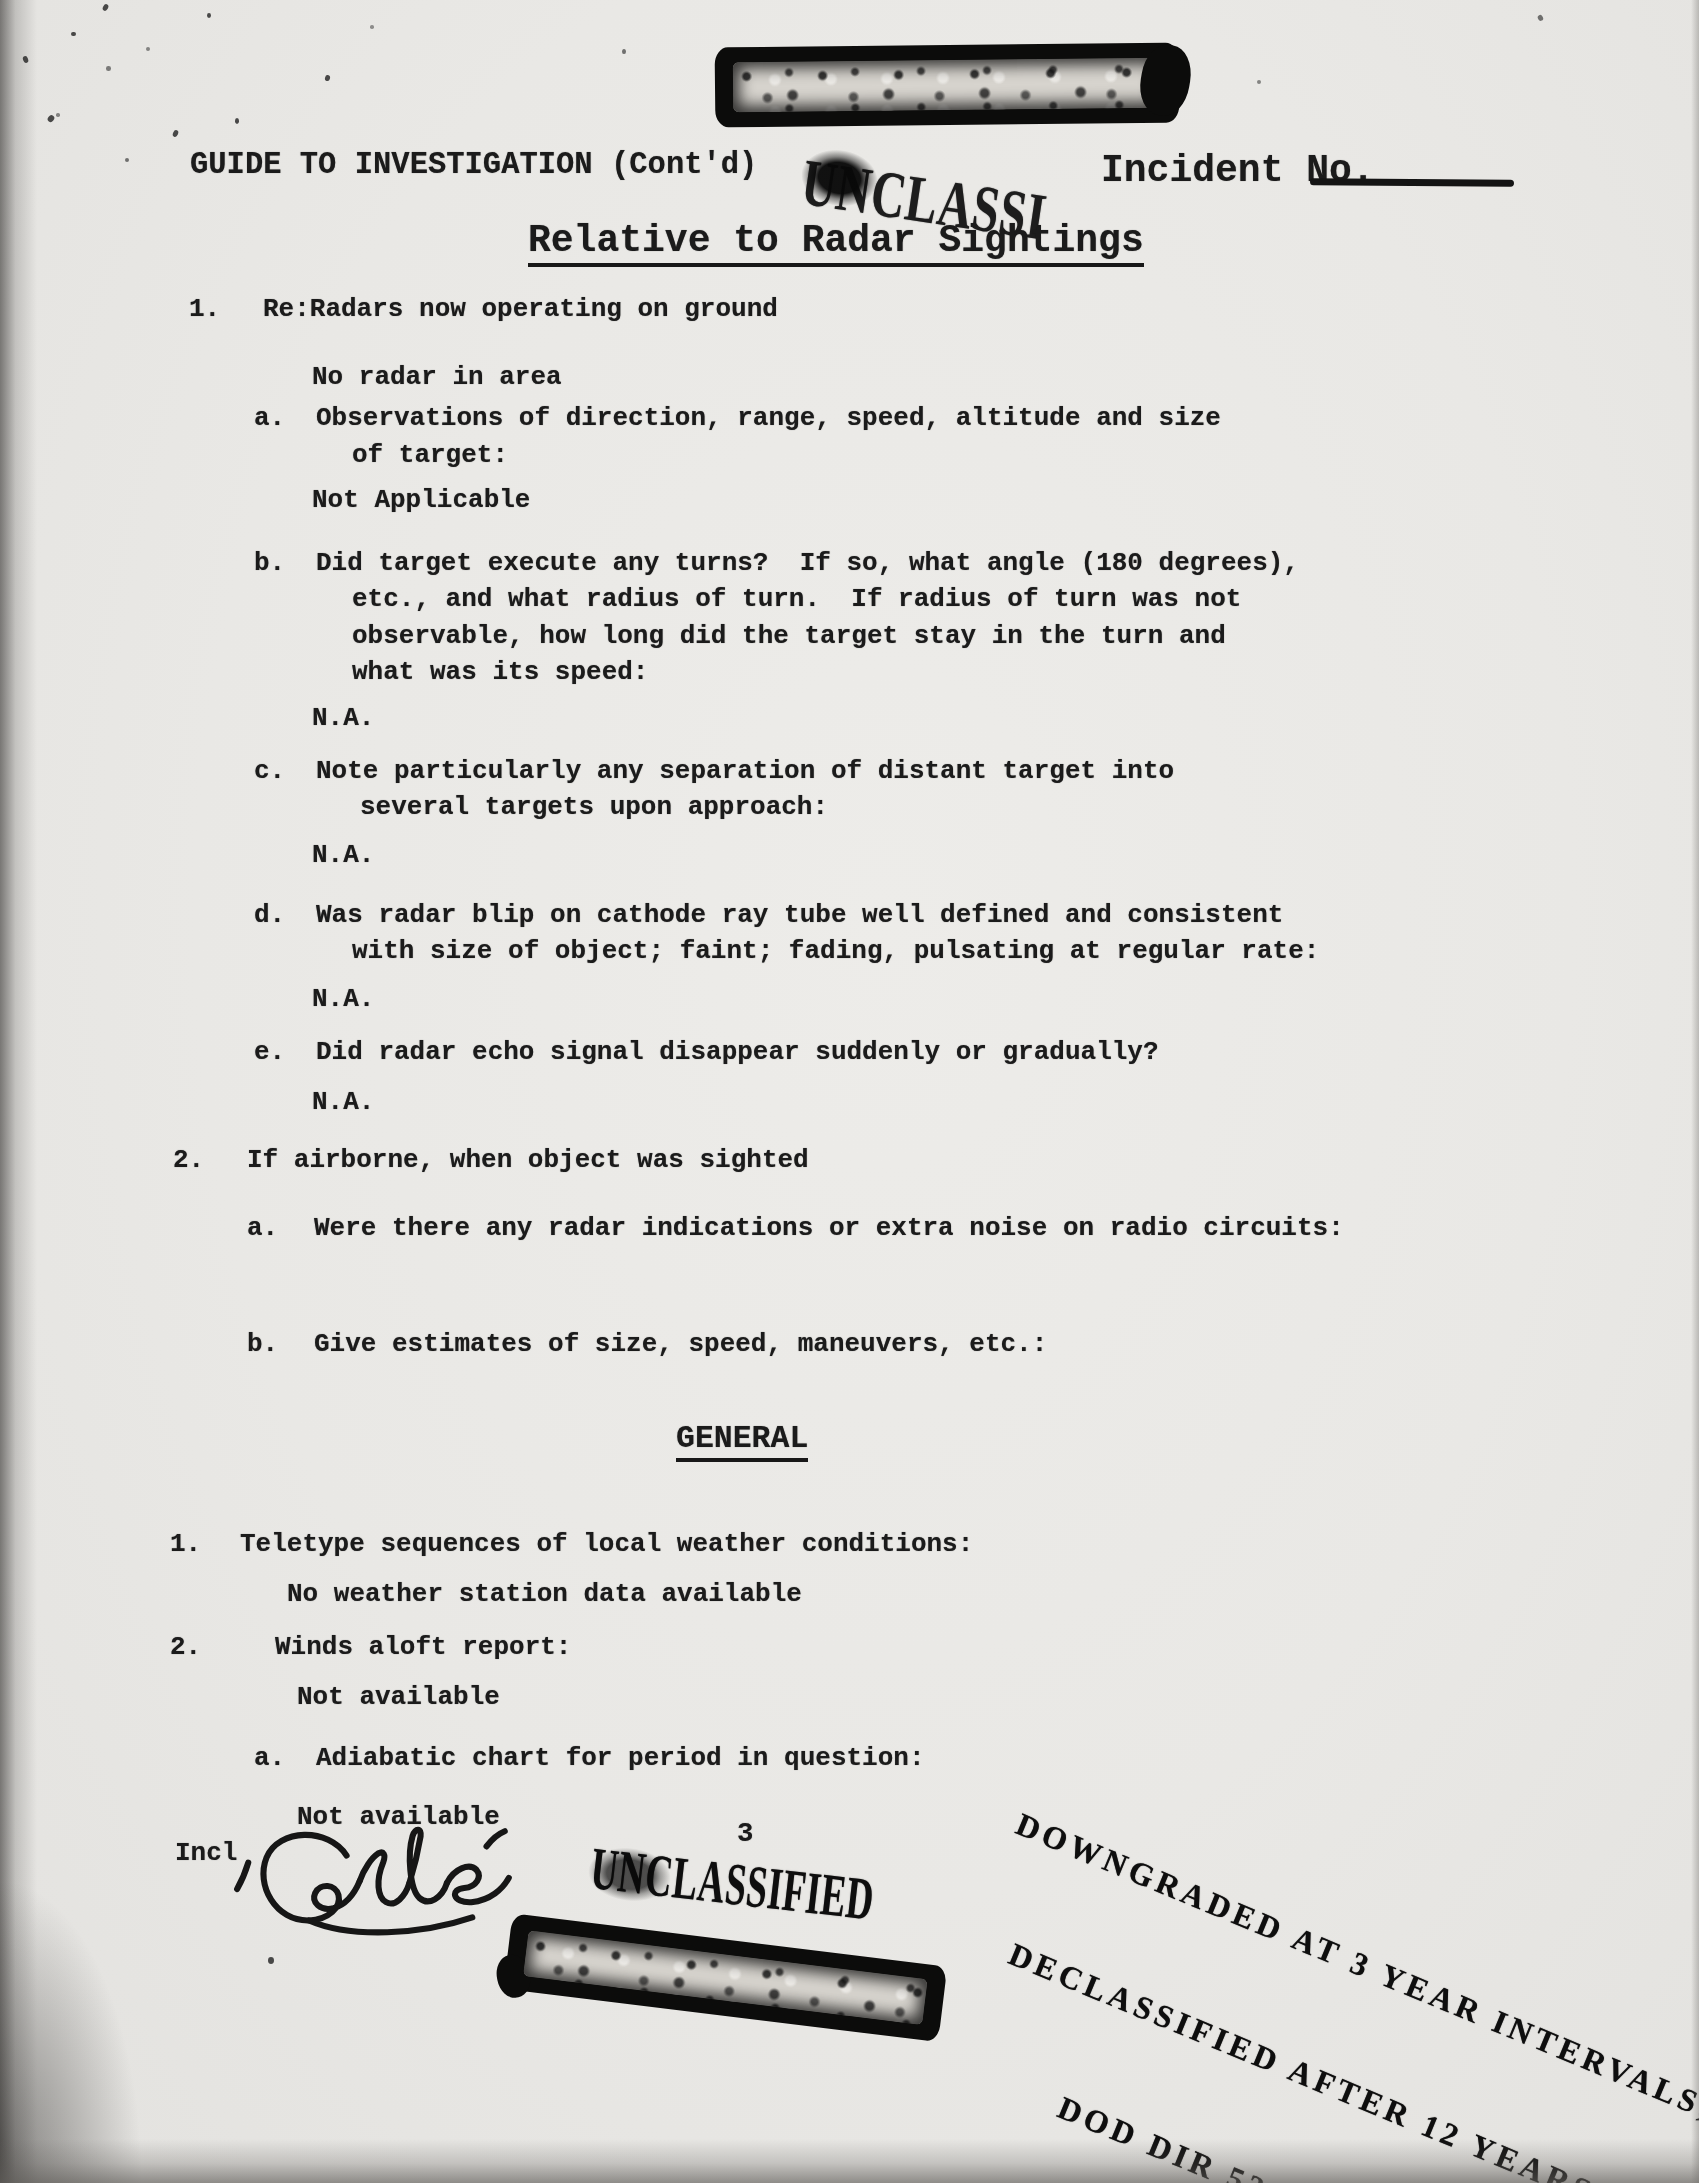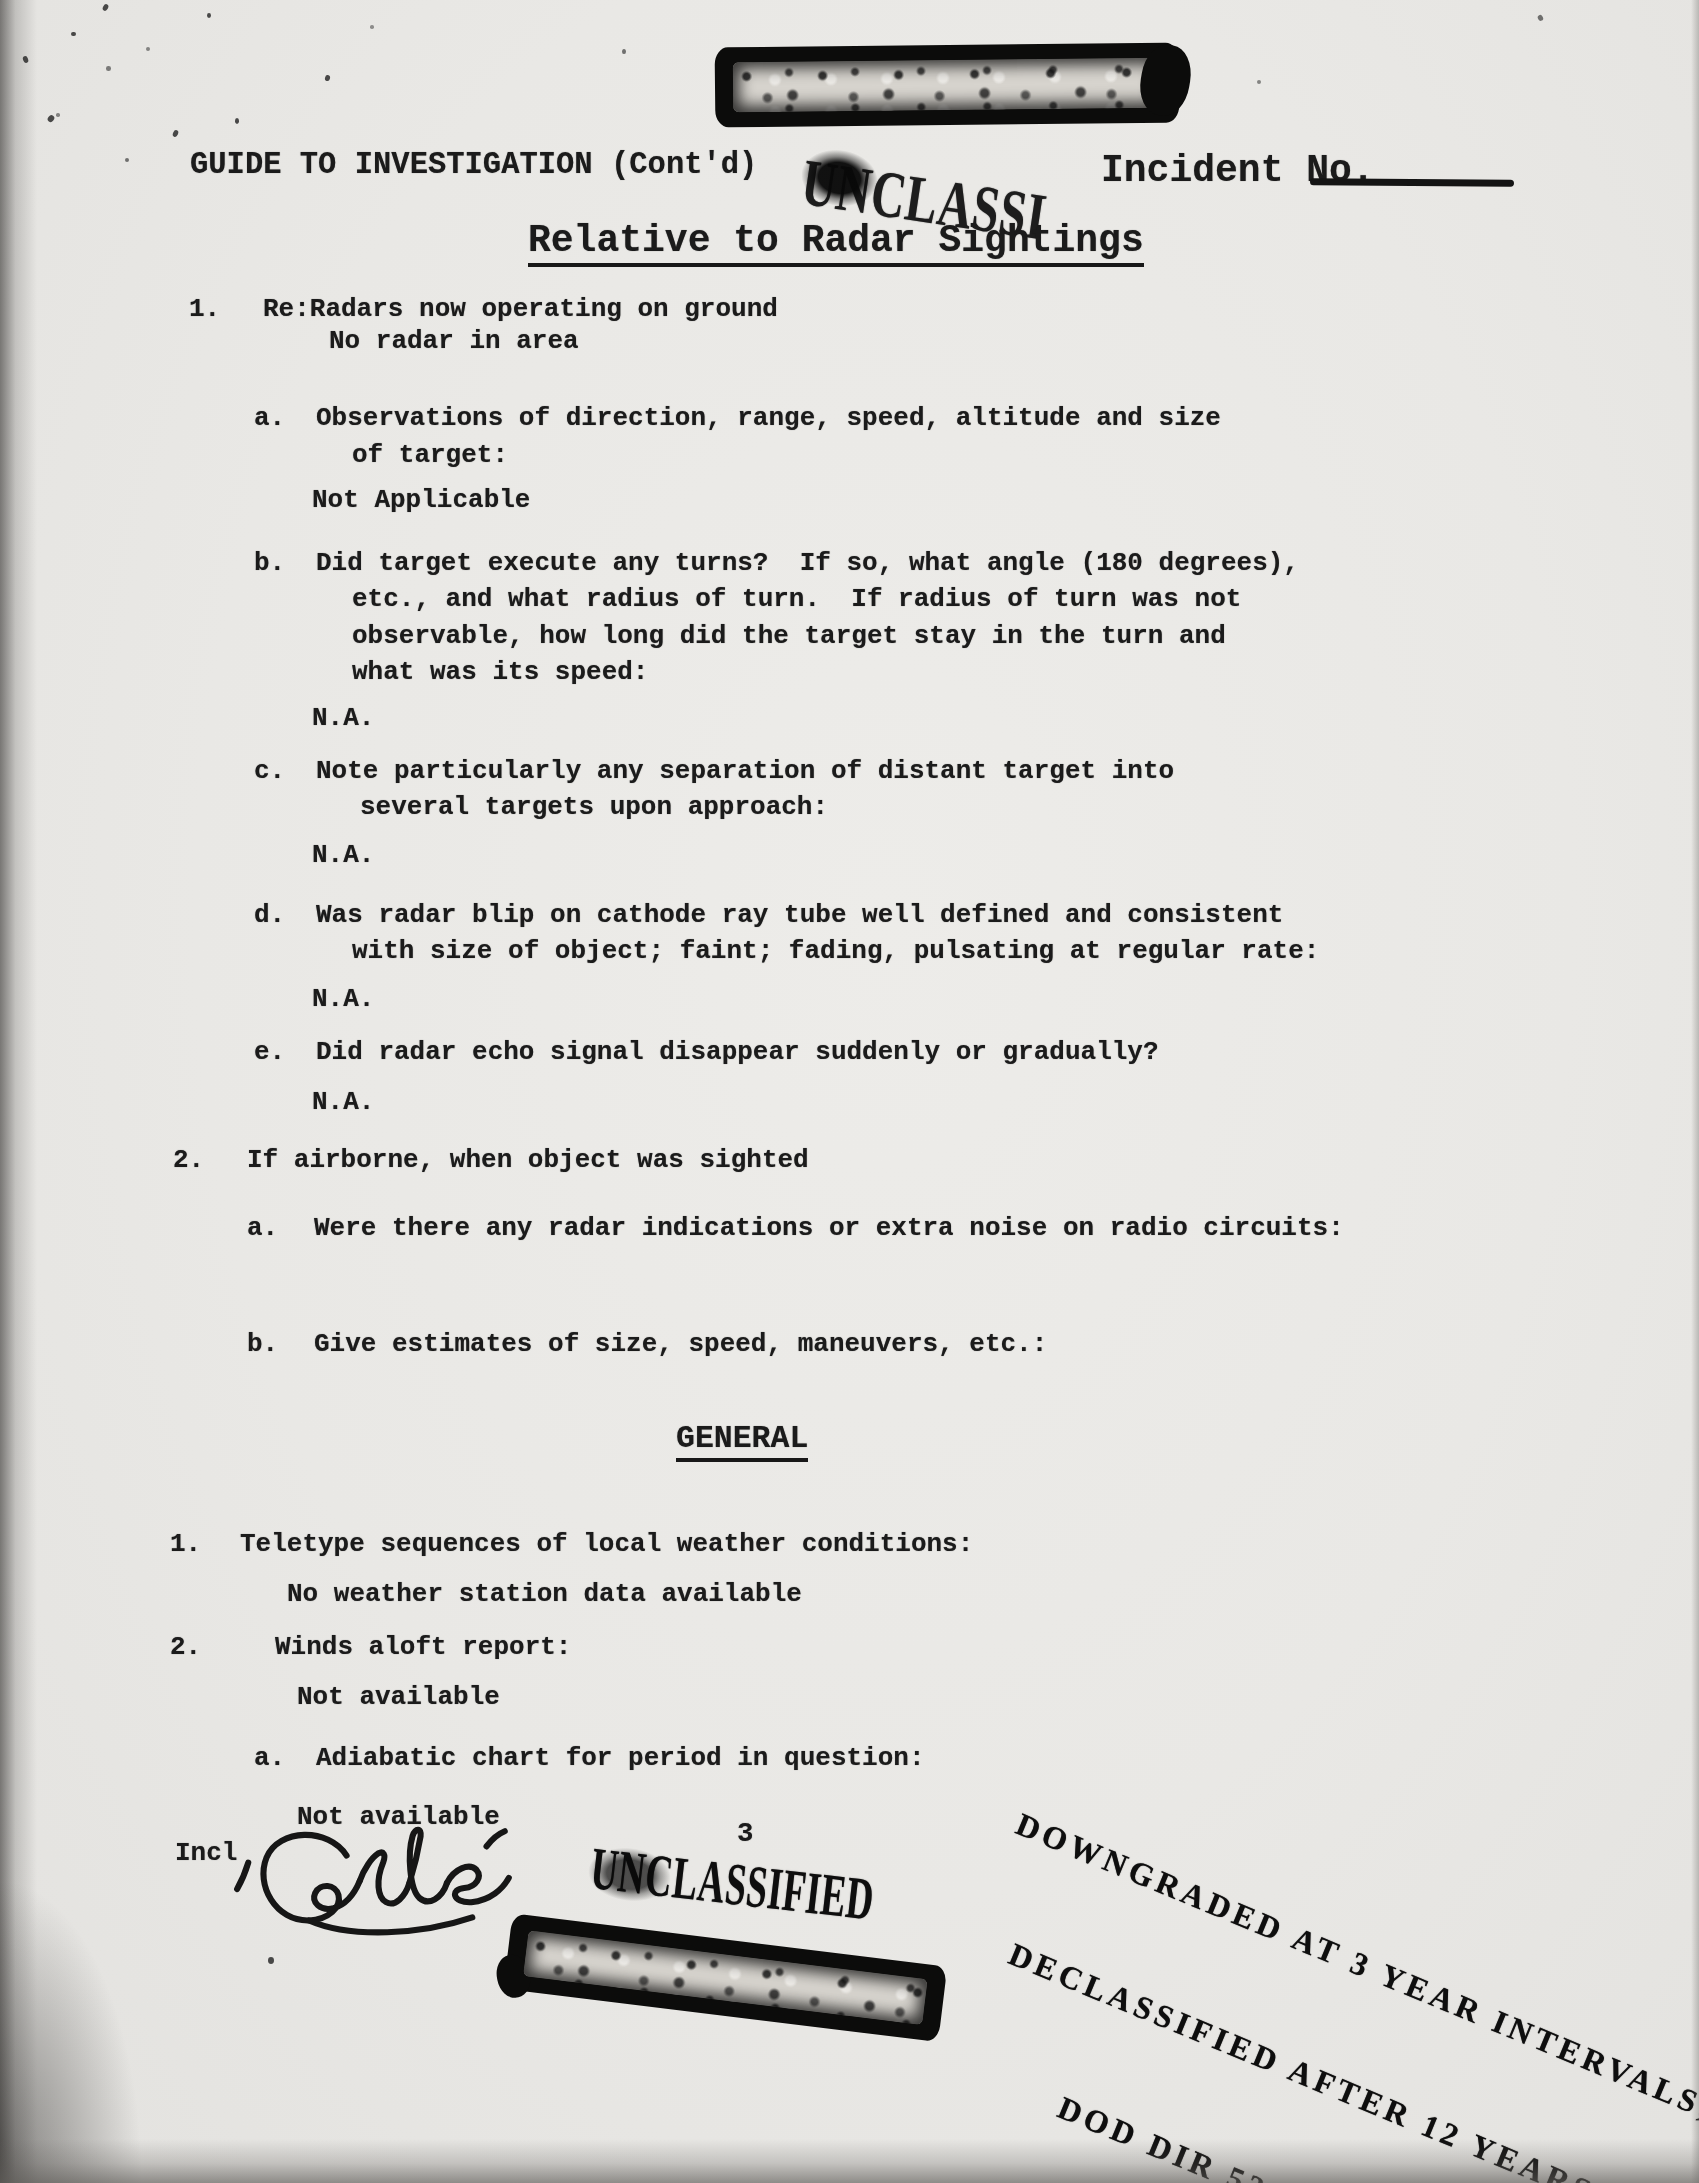--- a/index.html
+++ b/index.html
@@ -71,21 +71,21 @@
   <div class="tw tw-lg" style="left:190px;top:150px;">GUIDE TO INVESTIGATION (Cont'd)</div>
   <div class="stamp stamp-top" style="left:808px;top:144px;">UNCLASSI</div>
   <div class="ink-blob" style="left:801px;top:150px;width:77px;height:56px;transform:rotate(9deg);"></div>
   <div class="tw tw-md" style="left:1101px;top:152px;">Incident No.</div>
   <div class="blank-line" style="left:1310px;top:179px;width:204px;height:6.6px;transform:rotate(.4deg);"></div>
 
   <div class="tw tw-head ul" style="left:488px;top:222px;">Relative to Radar Sightings</div>
 
   <div class="tw" style="left:189px;top:296px;">1.</div>
   <div class="tw" style="left:263px;top:296px;">Re:Radars now operating on ground</div>
-  <div class="tw" style="left:312px;top:328px;margin-left:17px;">No radar in area</div>
+  <div class="tw" style="left:312px;top:364px;">No radar in area</div>
 
   <div class="tw" style="left:254px;top:405px;">a.</div>
   <div class="tw" style="left:316px;top:405px;">Observations of direction, range, speed, altitude and size</div>
   <div class="tw" style="left:352px;top:442px;">of target:</div>
   <div class="tw" style="left:312px;top:487px;">Not Applicable</div>
 
   <div class="tw" style="left:254px;top:550px;">b.</div>
   <div class="tw" style="left:316px;top:550px;">Did target execute any turns?  If so, what angle (180 degrees),</div>
   <div class="tw" style="left:352px;top:586px;">etc., and what radius of turn.  If radius of turn was not</div>
   <div class="tw" style="left:352px;top:623px;">observable, how long did the target stay in the turn and</div>

